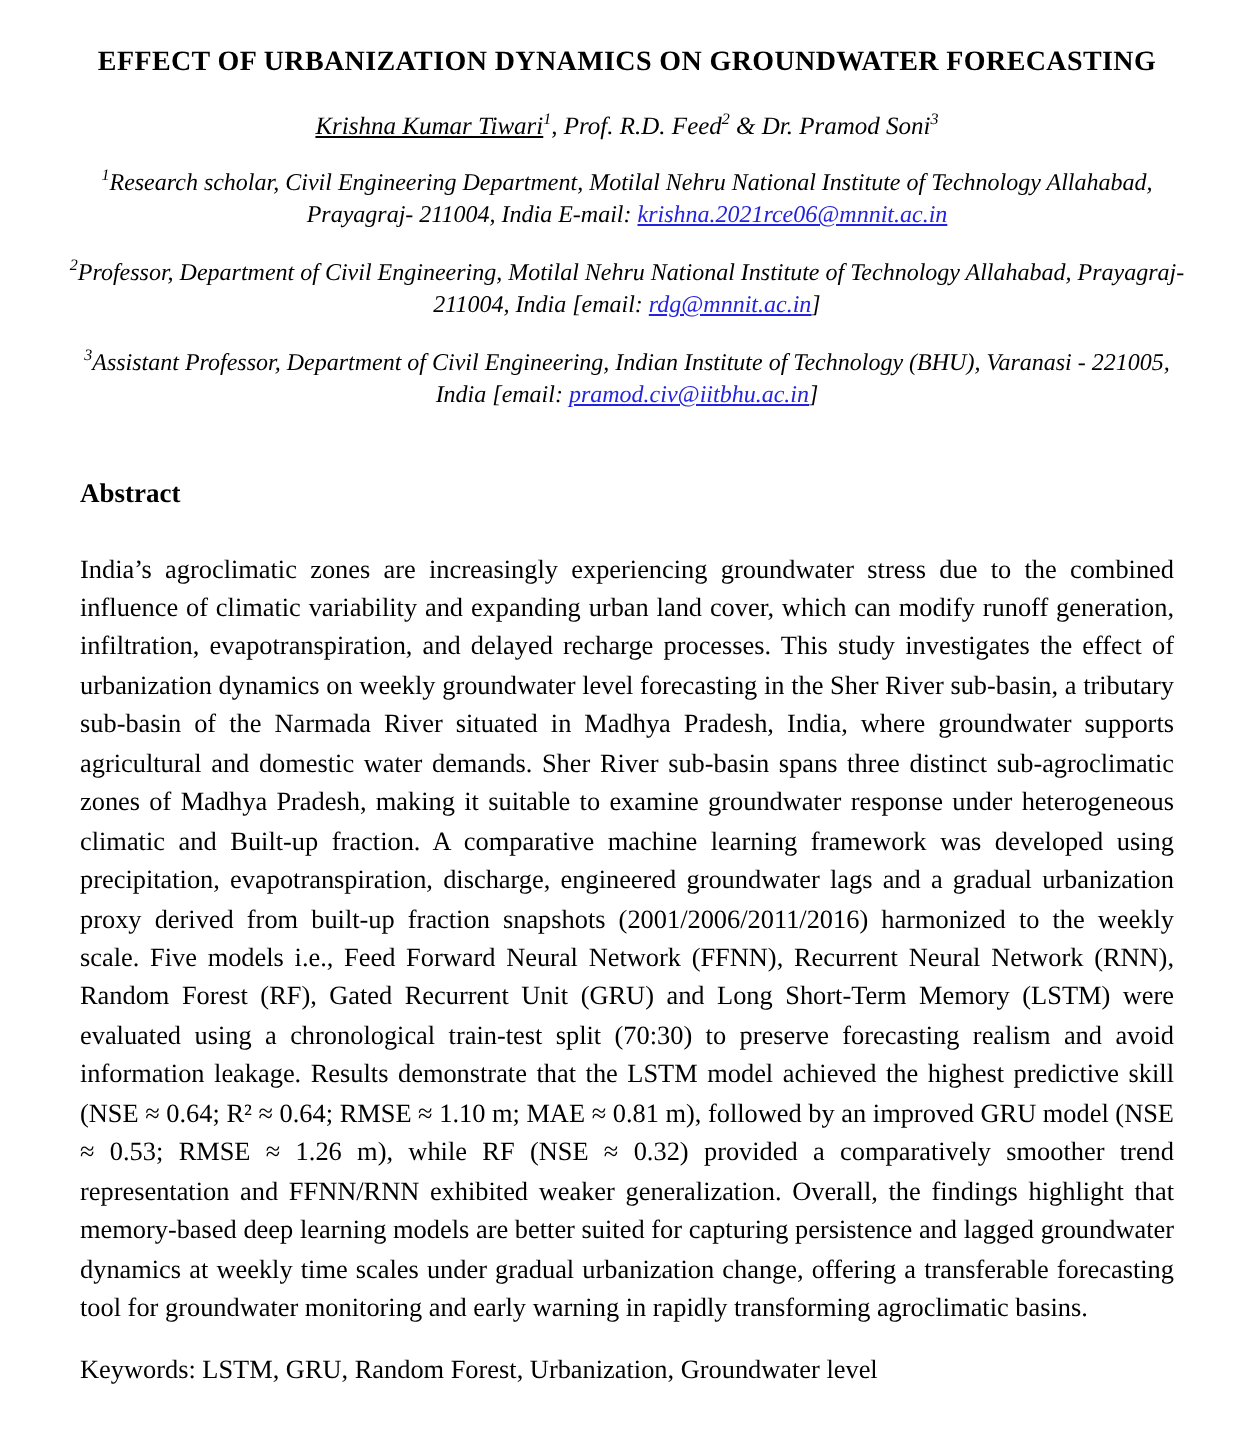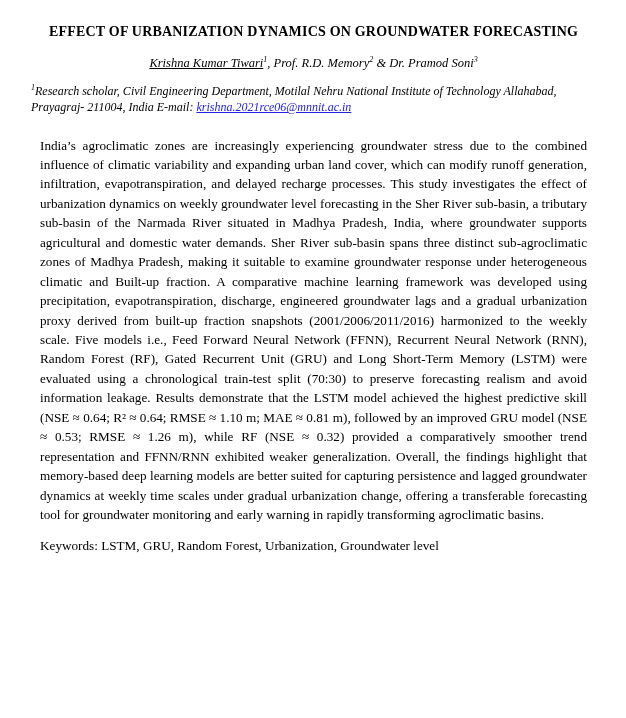--- a/index.html
+++ b/index.html
@@ -36,21 +36,21 @@
   .byline .author-underline {
     text-decoration: underline;
     font-style: italic;
   }
   sup.affil-sup {
     font-size: 8px;
     line-height: 0;
     vertical-align: super;
   }
   .affiliation {
-    text-align: left;
+    text-align: center;
     font-style: italic;
     font-size: 12px;
     line-height: 16.5px;
     margin: 12px -9px 0 -9px;
   }
   .email-link {
     color: #2222e0;
     text-decoration: underline;
     cursor: pointer;
   }
@@ -71,24 +71,27 @@
   }
 </style>
 </head>
 <body>
 
 <div class="page">
 
   <h1 class="title"><span>EFFECT OF URBANIZATION DYNAMICS ON GROUNDWATER FORECASTING</span><br>
   </h1>
 
-  <div class="byline"><span class="author-underline">Krishna Kumar Tiwari</span><sup class="affil-sup">1</sup><span>, Prof. R.D. Memory</span><sup class="affil-sup">2</sup><span> &amp; Dr. Pramod Soni</span><sup class="affil-sup">3</sup></div>
+  <div class="byline"><span class="author-underline">Krishna Kumar Tiwari</span><sup class="affil-sup">1</sup><span>, Prof. R.D. Feed</span><sup class="affil-sup">2</sup><span> &amp; Dr. Pramod Soni</span><sup class="affil-sup">3</sup></div>
 
   <div class="affiliation"><sup class="affil-sup">1</sup><span>Research scholar, Civil Engineering Department, Motilal Nehru National Institute of Technology Allahabad, Prayagraj- 211004, India E-mail: </span><a class="email-link">krishna.2021rce06@mnnit.ac.in</a><span></span></div>
 
+  <div class="affiliation"><sup class="affil-sup">2</sup><span>Professor, Department of Civil Engineering, Motilal Nehru National Institute of Technology Allahabad, Prayagraj- 211004, India [email: </span><a class="email-link">rdg@mnnit.ac.in</a><span>]</span></div>
 
+  <div class="affiliation"><sup class="affil-sup">3</sup><span>Assistant Professor, Department of Civil Engineering, Indian Institute of Technology (BHU), Varanasi - 221005, India [email: </span><a class="email-link">pramod.civ@iitbhu.ac.in</a><span>]</span></div>
 
+  <div class="abstract-heading">Abstract</div>
 
   <p class="abstract-body">India’s agroclimatic zones are increasingly experiencing groundwater stress due to the combined influence of climatic variability and expanding urban land cover, which can modify runoff generation, infiltration, evapotranspiration, and delayed recharge processes. This study investigates the effect of urbanization dynamics on weekly groundwater level forecasting in the Sher River sub-basin, a tributary sub-basin of the Narmada River situated in Madhya Pradesh, India, where groundwater supports agricultural and domestic water demands. Sher River sub-basin spans three distinct sub-agroclimatic zones of Madhya Pradesh, making it suitable to examine groundwater response under heterogeneous climatic and Built-up fraction. A comparative machine learning framework was developed using precipitation, evapotranspiration, discharge, engineered groundwater lags and a gradual urbanization proxy derived from built-up fraction snapshots (2001/2006/2011/2016) harmonized to the weekly scale. Five models i.e., Feed Forward Neural Network (FFNN), Recurrent Neural Network (RNN), Random Forest (RF), Gated Recurrent Unit (GRU) and Long Short-Term Memory (LSTM) were evaluated using a chronological train-test split (70:30) to preserve forecasting realism and avoid information leakage. Results demonstrate that the LSTM model achieved the highest predictive skill (NSE ≈ 0.64; R² ≈ 0.64; RMSE ≈ 1.10 m; MAE ≈ 0.81 m), followed by an improved GRU model (NSE ≈ 0.53; RMSE ≈ 1.26 m), while RF (NSE ≈ 0.32) provided a comparatively smoother trend representation and FFNN/RNN exhibited weaker generalization. Overall, the findings highlight that memory-based deep learning models are better suited for capturing persistence and lagged groundwater dynamics at weekly time scales under gradual urbanization change, offering a transferable forecasting tool for groundwater monitoring and early warning in rapidly transforming agroclimatic basins.</p>
 
   <div class="keywords">Keywords: LSTM, GRU, Random Forest, Urbanization, Groundwater level</div>
 
 </div>
 
 </body></html>

